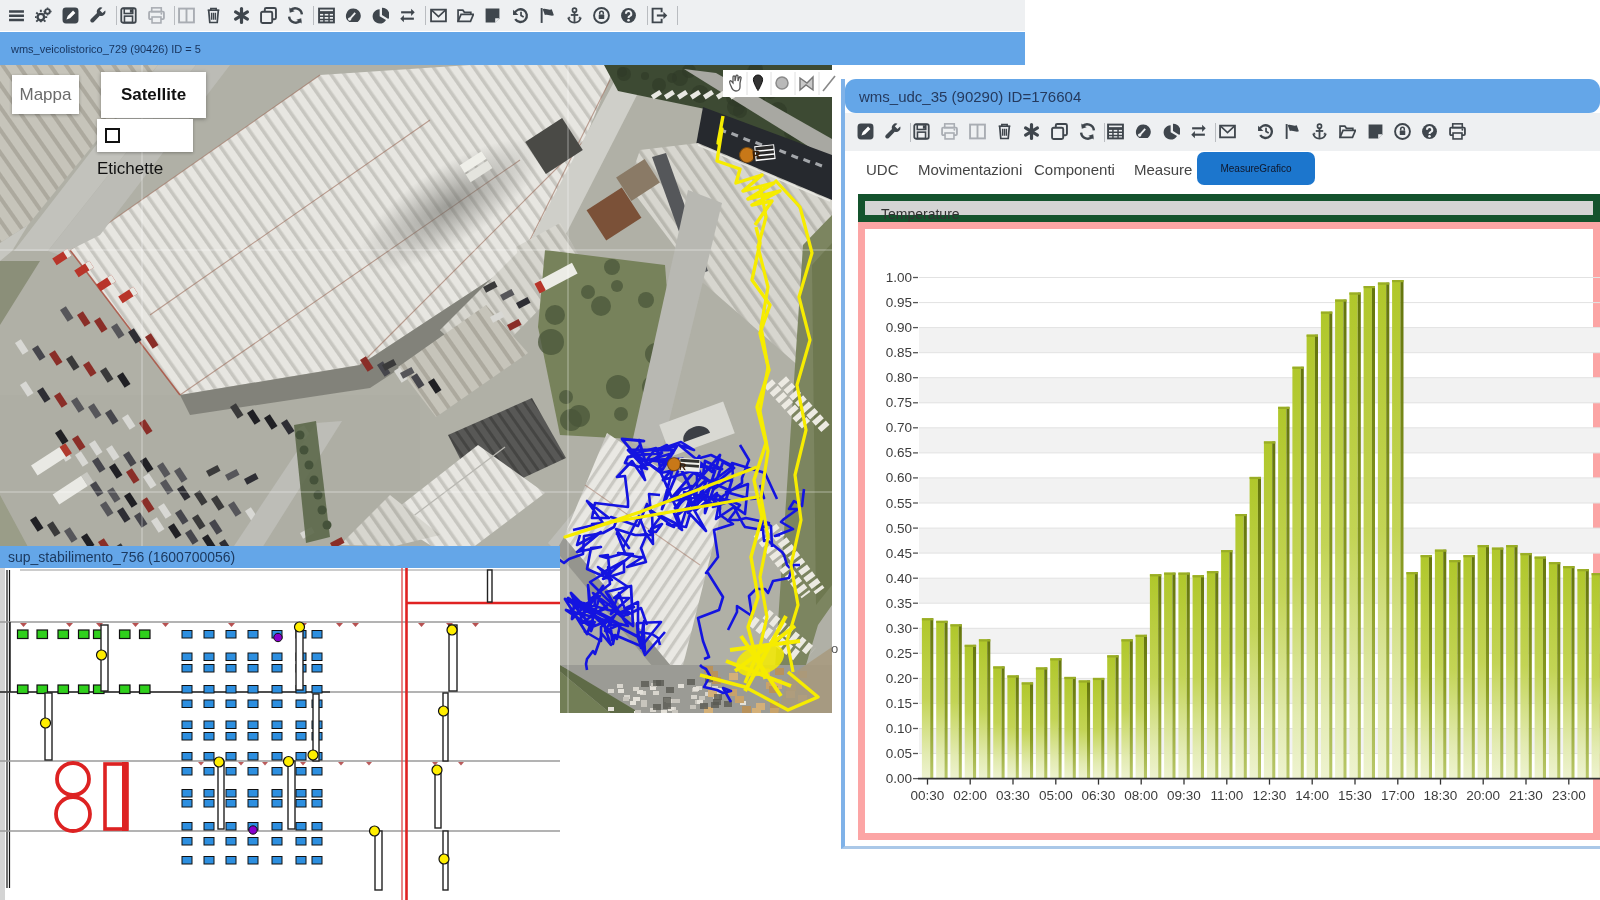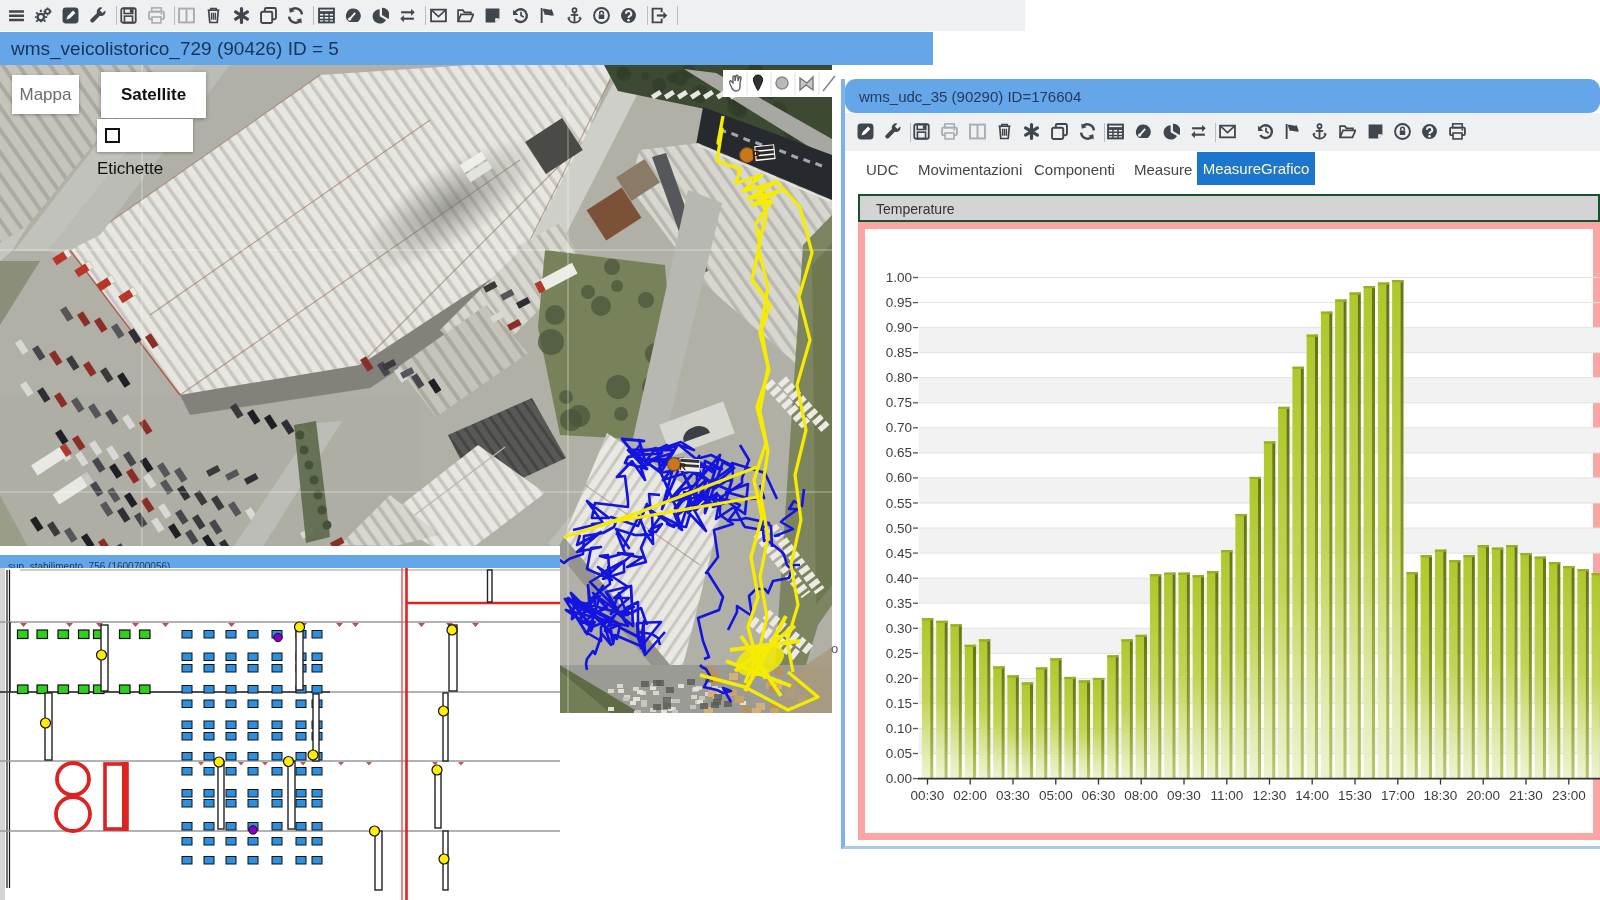--- a/index.html
+++ b/index.html
@@ -1,31 +1,31 @@
 <!DOCTYPE html>
 <html><head><meta charset="utf-8"><style>
 html,body{margin:0;padding:0;width:1600px;height:900px;overflow:hidden;background:#fff;
 font-family:"Liberation Sans",sans-serif;}
 *{box-sizing:border-box;}
 #topbar{position:absolute;left:0;top:0;width:1025px;height:31px;background:#eef0f2;}
 .ticon{position:absolute;}
 .tsep{position:absolute;top:6px;width:1px;height:19px;background:#b9bcc0;}
 #mapwin{position:absolute;left:0;top:32px;width:1025px;height:868px;background:#fff;}
-#maptitle{position:absolute;left:0;top:0;width:933px;height:33px;background:#64a6e8;color:#17335c;font-size:19px;line-height:34px;padding-left:11px;}
+#maptitle{position:absolute;left:0;top:0;width:1025px;height:33px;background:#64a6e8;color:#17335c;font-size:11px;line-height:34px;padding-left:11px;}
 #mapbody{position:absolute;left:0;top:33px;width:1025px;height:835px;background:#fff;overflow:hidden;}
 #cadwin{position:absolute;left:0;top:546px;width:560px;height:354px;background:#fff;}
-#cadtitle{position:absolute;left:0;top:9px;width:560px;height:22px;background:#64a6e8;color:#1c3a60;font-size:10px;line-height:23px;padding-left:8px;}
+#cadtitle{position:absolute;left:0;top:0;width:560px;height:22px;background:#64a6e8;color:#1c3a60;font-size:14px;line-height:23px;padding-left:8px;}
 #cadbody{position:absolute;left:0;top:22px;width:560px;height:332px;background:#fff;overflow:hidden;}
 #udcwin{position:absolute;left:841px;top:79px;width:759px;height:770px;background:#fff;border-left:4px solid #7fb2e8;border-bottom:3px solid #aac8e8;}
 #udctitle{position:absolute;left:0;top:0;width:755px;height:34px;background:#64a6e8;color:#253a5e;font-size:15px;line-height:35px;padding-left:14px;border-radius:11px;}
 #udctools{position:absolute;left:0;top:34px;width:755px;height:38px;background:#eef0f2;}
 #udctabs{position:absolute;left:0;top:72px;width:755px;height:43px;background:#fff;font-size:15px;color:#454545;}
 .tab{position:absolute;top:2px;height:33px;line-height:33px;}
-#tabactive{position:absolute;left:1197px;top:152px;width:118px;height:33px;background:#1c76cd;color:#fef9c3;text-align:center;line-height:33px;font-size:15px;z-index:30;}
-#tempbar{position:absolute;left:13px;top:115px;width:742px;height:28px;background:#d4d4d4;border:2px solid #14532d;color:#333;font-size:14px;line-height:26px;padding-left:16px;}
+#tabactive{position:absolute;left:1197px;top:152px;width:118px;height:33px;background:#1c76cd;color:#0f172a;text-align:center;line-height:33px;font-size:10px;z-index:30;border-radius:7px;}
+#tempbar{position:absolute;left:13px;top:115px;width:742px;height:28px;background:#d4d4d4;border:7px solid #14532d;color:#333;font-size:14px;line-height:26px;padding-left:16px;}
 #chartpanel{position:absolute;left:13px;top:143px;width:742px;height:618px;background:#fff;border:7px solid #fca5a5;}
 #mapctl{position:absolute;left:12px;top:7px;z-index:5;font-size:17px;}
 #mappa{position:absolute;left:0;top:3px;width:67px;height:39px;background:#fff;color:#6b6b6b;text-align:center;line-height:39px;box-shadow:0 1px 3px rgba(0,0,0,.3);}
 #satel{position:absolute;left:89px;top:0;width:105px;height:46px;background:#fff;color:#111;font-weight:bold;text-align:center;line-height:46px;box-shadow:0 1px 4px rgba(0,0,0,.35);}
 #etich{position:absolute;left:85px;top:47px;width:96px;height:33px;background:#fff;color:#111;line-height:33px;box-shadow:0 1px 3px rgba(0,0,0,.3);}
 #etich span{display:inline-block;width:15px;height:15px;border:2px solid #111;margin:0 7px 0 8px;vertical-align:-2px;}
 #drawctl{position:absolute;left:723px;top:5px;width:118px;height:27px;background:#fff;z-index:5;}
 </style></head><body>
 <div id="mapwin">
  <div id="maptitle">wms_veicolistorico_729 (90426) ID&nbsp;=&nbsp;5</div>

